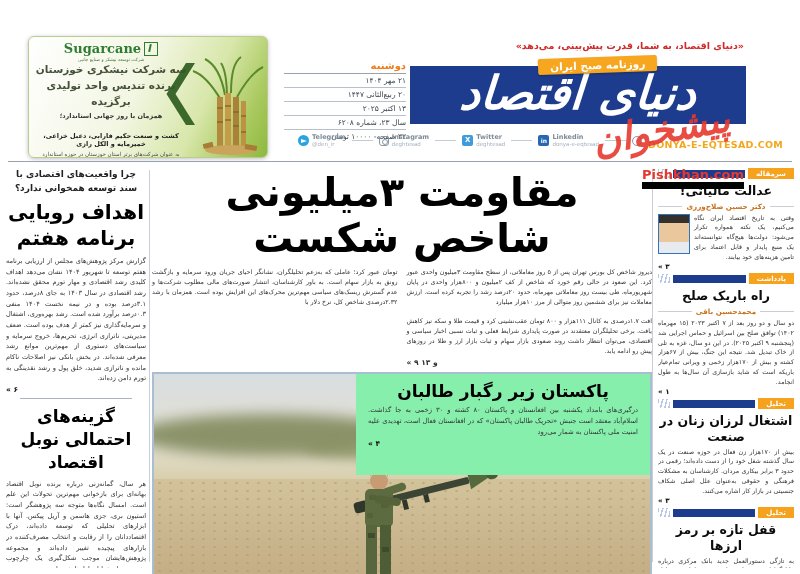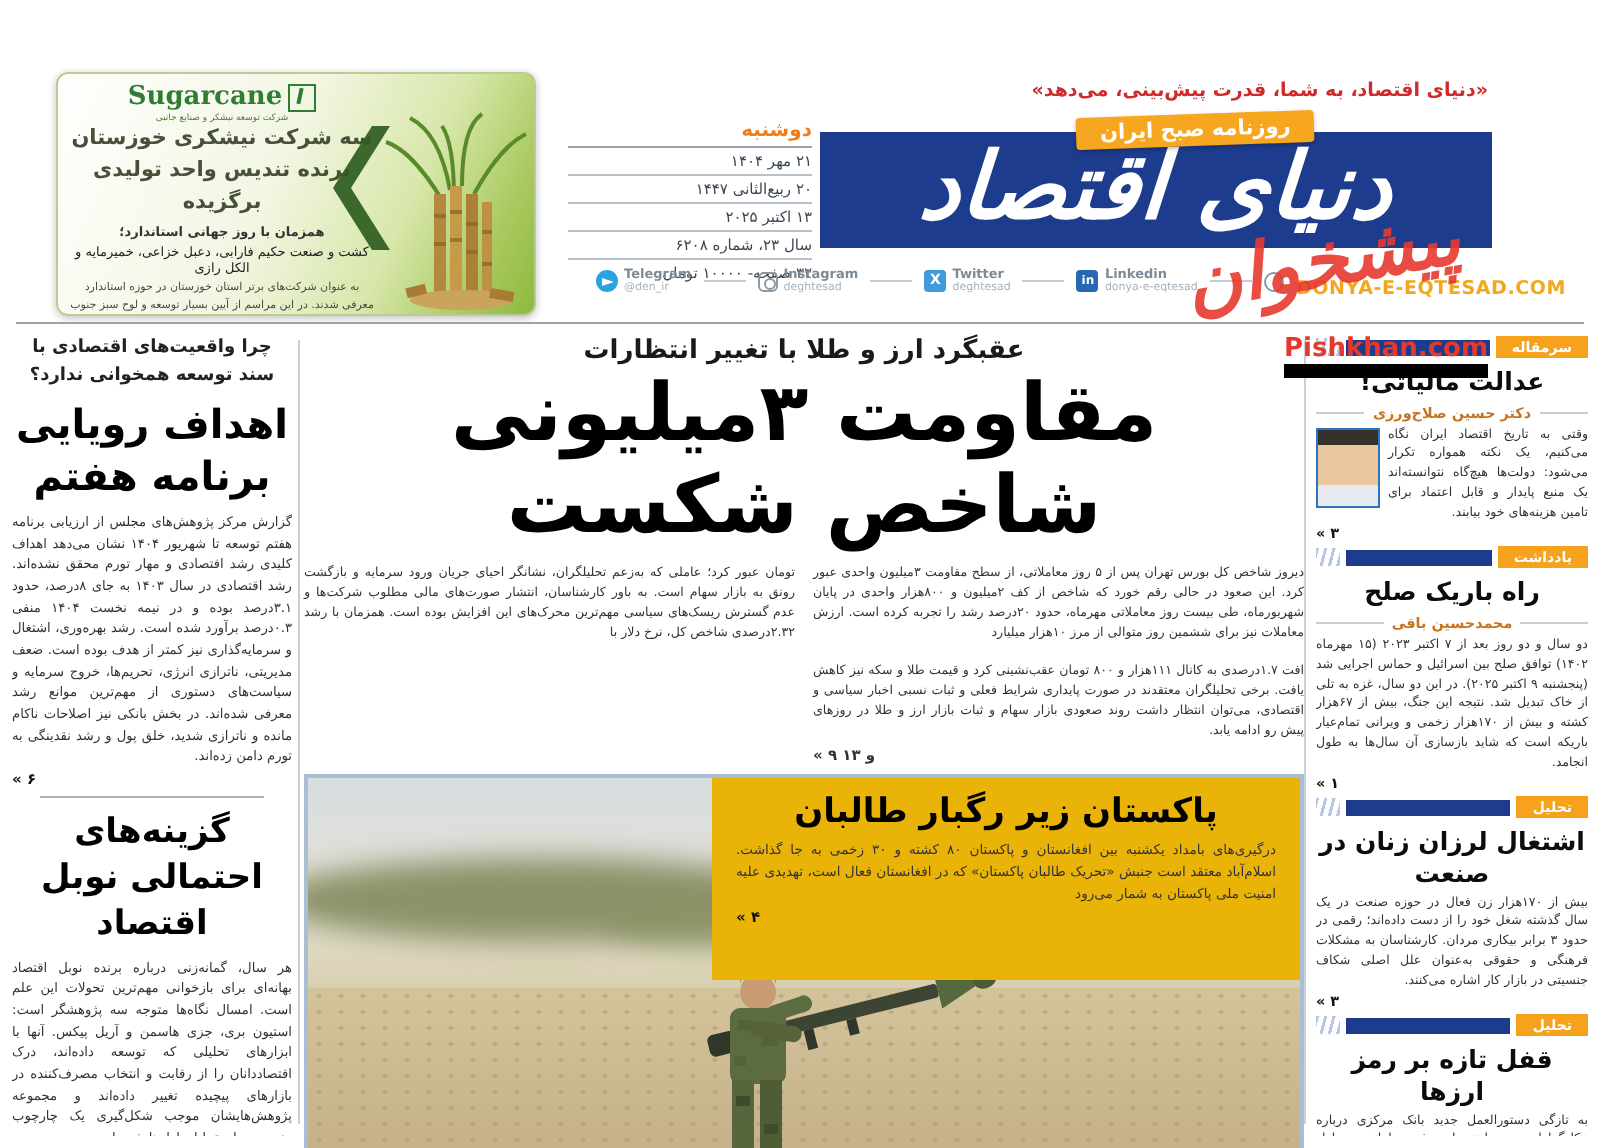--- a/index.html
+++ b/index.html
@@ -11,21 +11,21 @@
       border-radius:6px;box-shadow:0 1px 4px rgba(0,0,0,.25);
       background:linear-gradient(115deg,#ffffff 0%,#f2f6e2 45%,#d8e7ab 70%,#a9c95e 88%,#8eb93e 100%);overflow:hidden;}
   .ad-text{position:absolute;left:6px;top:4px;width:152px;text-align:center;direction:rtl;}
   .ad-brandrow{display:flex;justify-content:center;align-items:center;gap:3px;direction:ltr;}
   .ad-brand{color:#2e7d32;font-weight:bold;font-size:13px;font-family:"DejaVu Serif",serif;}
   .ad-brandicon{width:12px;height:12px;border:1.5px solid #2e7d32;display:inline-block;position:relative;}
   .ad-brandicon:before{content:"";position:absolute;left:4px;top:1px;width:2px;height:8px;background:#2e7d32;transform:rotate(12deg);}
   .ad-brandsub{font-size:4.5px;color:#4c7a3a;margin-top:1px;}
   .ad-title{font-size:10.5px;font-weight:bold;color:#47503a;line-height:1.5;}
   .ad-l1{font-size:6.5px;font-weight:bold;color:#333;margin-top:3px;}
-  .ad-l2{font-size:6.5px;font-weight:normal;color:#222;margin-top:2px;}
+  .ad-l2{font-size:6.5px;font-weight:bold;color:#222;margin-top:12px;}
   .ad-l3{font-size:5.5px;color:#4a4a42;margin-top:2px;line-height:1.6;}
   .ad-chev{position:absolute;right:72px;top:26px;width:30px;height:62px;background:#2f5c20;
            clip-path:polygon(70% 0,100% 0,35% 50%,100% 100%,70% 100%,5% 50%);opacity:.92;}
   .ad-plant{position:absolute;right:2px;bottom:2px;width:74px;height:100px;}
 
   .dateblock{position:absolute;left:284px;top:60px;width:122px;direction:rtl;text-align:right;}
   .date-day{color:#ef7d1a;font-weight:bold;font-size:10px;padding-bottom:2px;border-bottom:1px solid #9aa3ad;}
   .date-line{font-size:7.5px;color:#3c4652;padding:2px 0;border-bottom:1px solid #b8c0c9;}
   .date-line:last-child{border-bottom:none;}
 
@@ -80,21 +80,21 @@
 
   .photo-box{position:relative;margin-top:4px;height:250px;border:2px solid #a9bed2;background:#cfc4a2;overflow:hidden;}
   .sky{position:absolute;inset:0;background:linear-gradient(180deg,#d8dde0 0%,#e4e1d2 28%,#d9cfae 42%,#cfc099 58%,#c6b388 100%);}
   .treeline{position:absolute;left:-20px;top:16%;width:55%;height:42px;background:#7c8557;border-radius:50%;filter:blur(7px);opacity:.85;}
   .treeline2{position:absolute;left:30%;top:24%;width:30%;height:26px;background:#8a9162;border-radius:50%;filter:blur(6px);opacity:.7;}
   .ground{position:absolute;left:0;right:0;bottom:0;height:58%;
           background:linear-gradient(180deg,#d3c39b,#c6b189 55%,#bba57b 100%);}
   .ground:after{content:"";position:absolute;inset:0;opacity:.5;
           background-image:radial-gradient(#a9946c 1px,transparent 1.6px);background-size:11px 8px;}
   .soldier{position:absolute;left:26%;bottom:12px;width:240px;height:175px;}
-  .caption{position:absolute;top:0;right:0;width:270px;height:88px;background:#eab308;padding:5px 12px 8px;direction:rtl;}
+  .caption{position:absolute;top:0;right:0;width:270px;height:88px;background:#86efac;padding:5px 12px 8px;direction:rtl;}
   .cap-h{font-size:17px;font-weight:900;text-align:center;color:#000;margin:2px 0 4px;}
   .cap-b{font-size:6.8px;text-align:justify;color:#333;line-height:1.6;}
 
   
   .rightcol{position:absolute;left:658px;top:168px;width:136px;height:400px;overflow:hidden;direction:rtl;
             display:flex;flex-direction:column;gap:2px;}
   .sec{display:flex;flex-direction:column;}
   .sec-ribbon{display:flex;align-items:center;gap:3px;margin-bottom:2px;}
   .tab{background:#f6a21c;color:#fff;font-size:7px;font-weight:bold;padding:1.5px 8px;flex:none;}
   .bar{flex:1;height:8px;background:#1d3c8d;}
@@ -222,21 +222,20 @@
     <div class="h1a">اهداف رویایی برنامه هفتم</div>
     <div class="body-sm">گزارش مرکز پژوهش‌های مجلس از ارزیابی برنامه هفتم توسعه تا شهریور ۱۴۰۴ نشان می‌دهد اهداف کلیدی رشد اقتصادی و مهار تورم محقق نشده‌اند. رشد اقتصادی در سال ۱۴۰۳ به جای ۸درصد، حدود ۳.۱درصد بوده و در نیمه نخست ۱۴۰۴ منفی ۰.۳درصد برآورد شده است. رشد بهره‌وری، اشتغال و سرمایه‌گذاری نیز کمتر از هدف بوده است. ضعف مدیریتی، ناترازی انرژی، تحریم‌ها، خروج سرمایه و سیاست‌های دستوری از مهم‌ترین موانع رشد معرفی شده‌اند. در بخش بانکی نیز اصلاحات ناکام مانده و ناترازی شدید، خلق پول و رشد نقدینگی به تورم دامن زده‌اند.</div>
     <div class="ref">« ۶</div>
     <div class="ldiv"></div>
     <div class="h1b">گزینه‌های احتمالی نوبل اقتصاد</div>
     <div class="body-sm">هر سال، گمانه‌زنی درباره برنده نوبل اقتصاد بهانه‌ای برای بازخوانی مهم‌ترین تحولات این علم است. امسال نگاه‌ها متوجه سه پژوهشگر است: استیون بری، جزی هاسمن و آریل پیکس. آنها با ابزارهای تحلیلی که توسعه داده‌اند، درک اقتصاددانان را از رقابت و انتخاب مصرف‌کننده در بازارهای پیچیده تغییر داده‌اند و مجموعه پژوهش‌هایشان موجب شکل‌گیری یک چارچوب منسجم برای تحلیل بازارها شده است.</div>
 
   </div>
 
   <div class="center">
-    <div class="kicker-main">عقبگرد ارز و طلا با تغییر انتظارات</div>
     <div class="h-main">مقاومت ۳میلیونی شاخص شکست</div>
     <div class="lead-cols">
       <div>دیروز شاخص کل بورس تهران پس از ۵ روز معاملاتی، از سطح مقاومت ۳میلیون واحدی عبور کرد. این صعود در حالی رقم خورد که شاخص از کف ۲میلیون و ۸۰۰هزار واحدی در پایان شهریورماه، طی بیست روز معاملاتی مهرماه، حدود ۲۰درصد رشد را تجربه کرده است. ارزش معاملات نیز برای ششمین روز متوالی از مرز ۱۰هزار میلیارد</div>
       <div>تومان عبور کرد؛ عاملی که به‌زعم تحلیلگران، نشانگر احیای جریان ورود سرمایه و بازگشت رونق به بازار سهام است. به باور کارشناسان، انتشار صورت‌های مالی مطلوب شرکت‌ها و عدم گسترش ریسک‌های سیاسی مهم‌ترین محرک‌های این افزایش بوده است. همزمان با رشد ۲.۳۲درصدی شاخص کل، نرخ دلار با</div>
       <div>
         <span>افت ۱.۷درصدی به کانال ۱۱۱هزار و ۸۰۰ تومان عقب‌نشینی کرد و قیمت طلا و سکه نیز کاهش یافت. برخی تحلیلگران معتقدند در صورت پایداری شرایط فعلی و ثبات نسبی اخبار سیاسی و اقتصادی، می‌توان انتظار داشت روند صعودی بازار سهام و ثبات بازار ارز و طلا در روزهای پیش رو ادامه یابد.</span>
         <div class="lead-ref">« ۹ و ۱۳</div>
       </div>
     </div>
 

